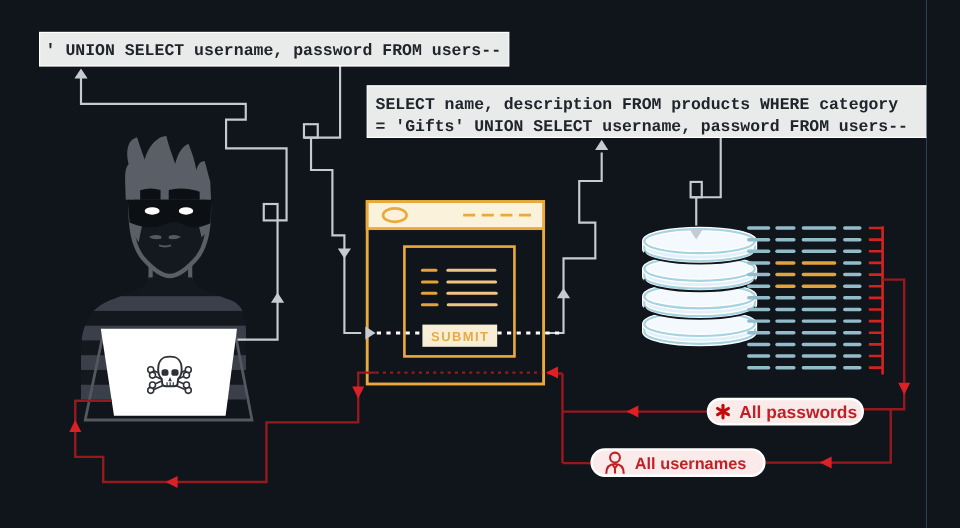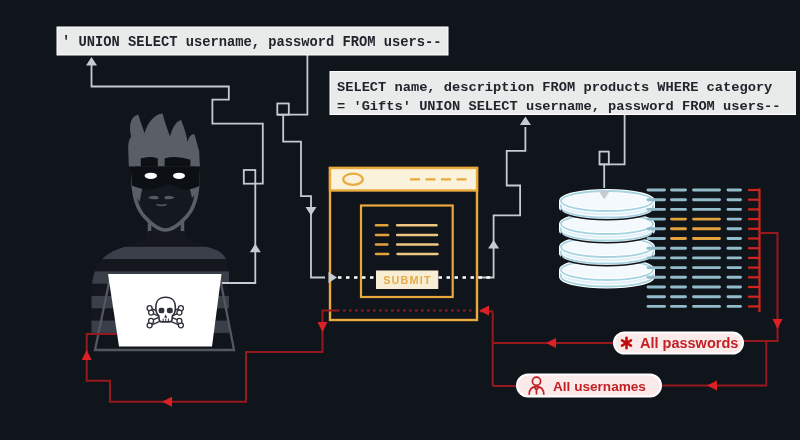--- a/index.html
+++ b/index.html
@@ -1,16 +1,16 @@
 <!DOCTYPE html>
 <html><head>
 <meta charset="utf-8">
 <style>
   html,body{margin:0;padding:0;background:#10141b;}
-  #stage{position:relative;width:772px;height:440px;overflow:hidden;background:#7dd3fc;margin-left:24px;}
+  #stage{position:relative;width:772px;height:440px;overflow:hidden;background:#7dd3fc;}
   svg{display:block;}
   text{font-family:"Liberation Mono",monospace;}
   .lab{font-family:"Liberation Sans",sans-serif;font-weight:bold;}
 </style>
 </head>
 <body>
 <div id="stage">
 <svg width="800" height="440" viewBox="0 0 800 440">
   <rect x="0" y="0" width="800" height="440" fill="#10141b"></rect>
 

